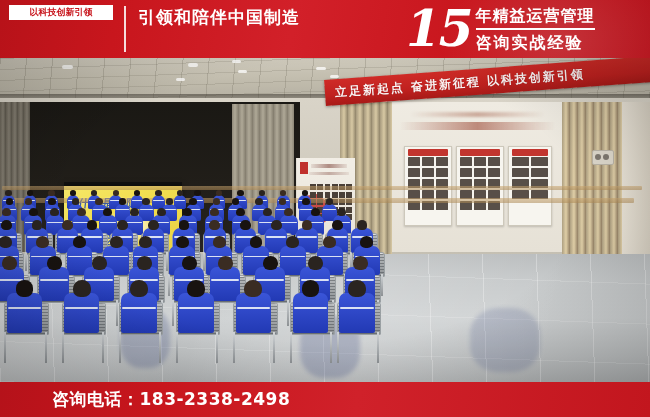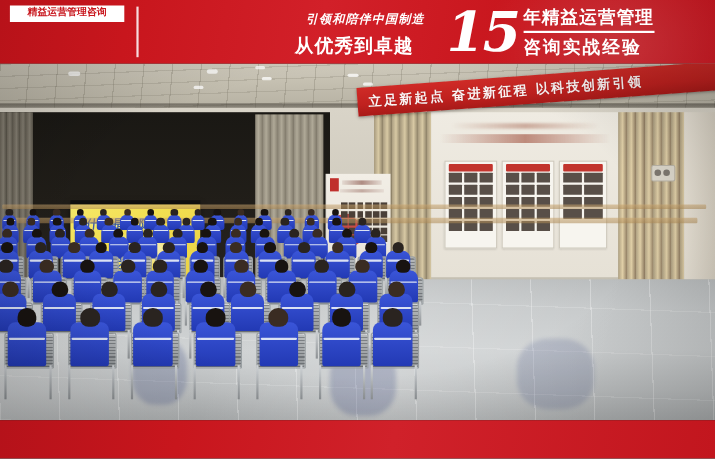--- a/index.html
+++ b/index.html
@@ -42,21 +42,21 @@
   }
   .hdr-divider{
     position:absolute;left:124px;top:6px;width:2px;height:46px;
     background:rgba(255,255,255,.85);
   }
   .slogan{
     position:absolute;left:136px;top:5px;width:250px;height:50px;
     color:#ffffff;font-weight:bold;
     font-family:"DejaVu Sans","Liberation Sans",sans-serif;
   }
-  .slogan .l1{font-size:11px;line-height:25px;text-align:right;padding-left:2px;letter-spacing:1px;font-style:italic;}
+  .slogan .l1{font-size:17px;line-height:25px;text-align:left;padding-left:2px;letter-spacing:1px;}
   .slogan .l2{font-size:17px;line-height:24px;text-align:right;padding-right:10px;letter-spacing:1px;}
 
   .years{
     position:absolute;left:406px;top:0px;width:240px;height:58px;
     display:flex;align-items:center;
   }
   .years-num{
     color:#ffffff;font-size:50px;font-weight:bold;line-height:50px;
     font-family:"DejaVu Serif","Liberation Serif",serif;
     font-style:italic;letter-spacing:-2px;margin-right:4px;
@@ -266,28 +266,27 @@
   }
 </style>
 </head>
 <body>
 
 <div class="banner">
 
   <div class="header">
 
     <div class="logo-box">
-      <div class="logo-sub">精益运营管理咨询</div>
+      <div class="logo-sub">以科技创新引领</div>
     </div>
 
     <div class="hdr-divider"></div>
 
     <div class="slogan">
       <div class="l1">引领和陪伴中国制造</div>
-      <div class="l2">从优秀到卓越</div>
     </div>
 
     <div class="years">
       <div class="years-num">15</div>
       <div class="years-txt">
         <div class="t1">年精益运营管理</div>
         <div class="t2">咨询实战经验</div>
       </div>
     </div>
   </div>
@@ -1048,15 +1047,16 @@
           <div class="body" style="left: 339.28px; top: 235.216px; width: 35.4px; height: 40.12px; background: linear-gradient(rgb(58, 85, 216), rgb(34, 57, 180));"></div>
           <div class="stripe" style="left: 340.28px; top: 248.857px; width: 33.4px; background: rgb(232, 238, 247); height: 2.36px;"></div>
           <div class="head " style="left: 348.13px; top: 222px; width: 17.7px; height: 16.52px;"></div>
         </div>
       </div>
 
     <div class="vignette"></div>
   </div>
 
   <div class="footer">
+    <div class="footer-right">咨询电话：183-2338-2498</div>
   </div>
 
 </div>
 
 </body></html>

